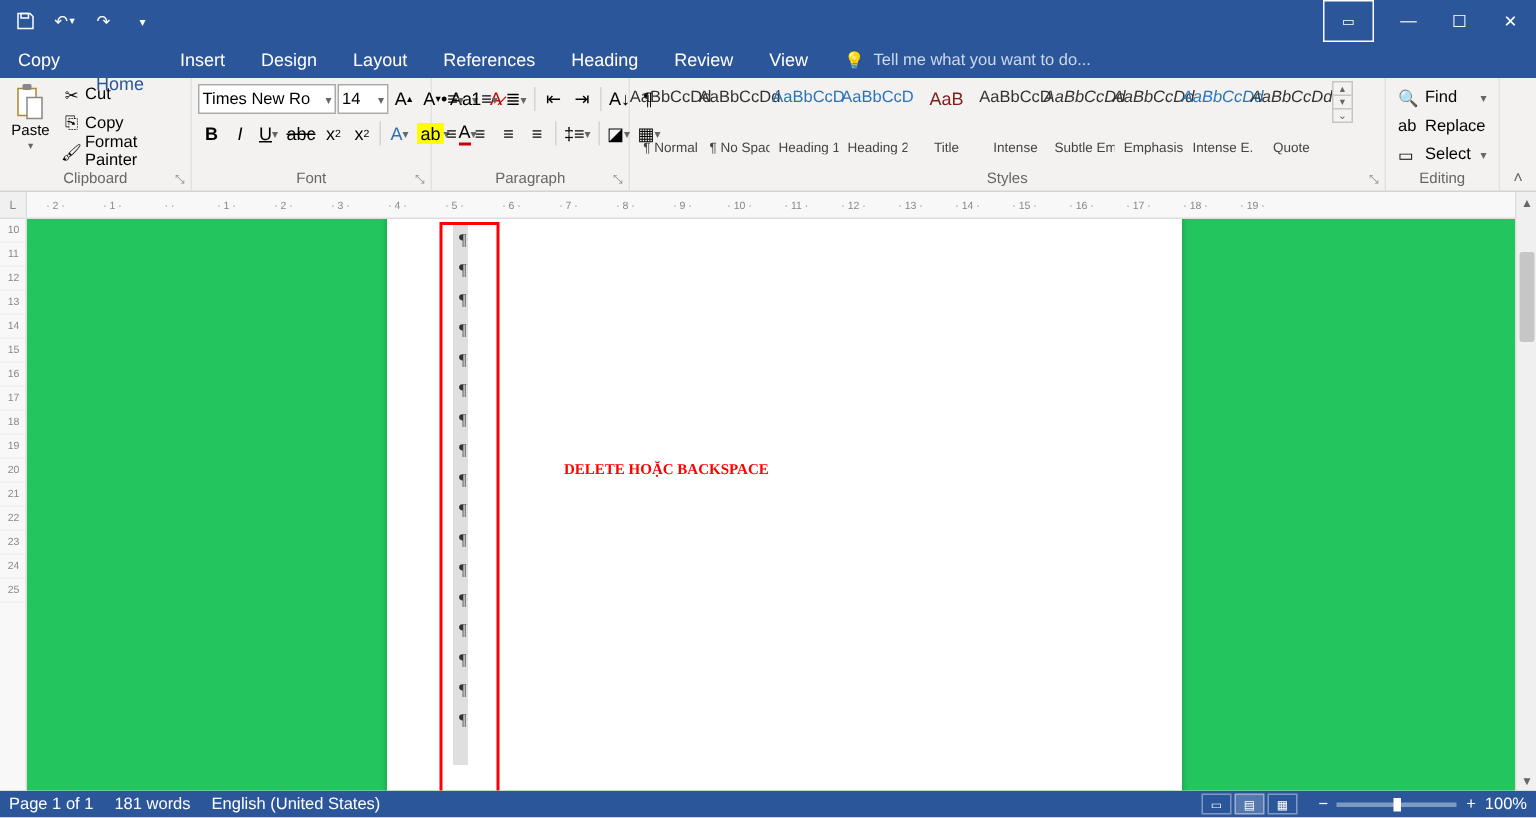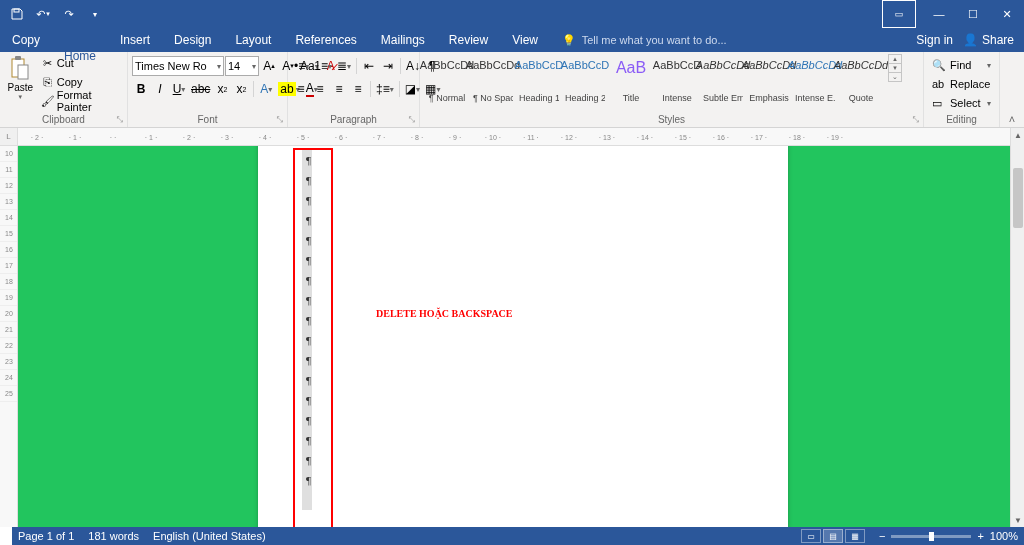--- a/index.html
+++ b/index.html
@@ -41,21 +41,21 @@
 .drop { font-size: 8px; color: #666; }
 
 .btnrow { display: flex; align-items: center; gap: 1px; height: 20px; }
 .btnrow .b { min-width: 18px; height: 20px; display: flex; align-items: center; justify-content: center; font-size: 12px; padding: 0 2px; }
 .btnrow .sep { width: 1px; height: 16px; background: #d4d4d4; margin: 0 2px; }
 
 .styles-gallery { display: flex; gap: 0; }
 .style-item { width: 46px; height: 52px; border: 1px solid transparent; display: flex; flex-direction: column; align-items: center; justify-content: space-between; padding: 4px 2px 2px 2px; }
 .style-item .preview { font-size: 11px; color: #333; }
 .style-item .preview.blue { color: #2e74b5; }
-.style-item .preview.big { font-size: 16px; color: #8b5cf6; text-align: right; }
+.style-item .preview.big { font-size: 12px; color: #7f1d1d; text-align: right; }
 .style-item .preview.bold { font-weight: bold; }
 .style-item .preview.italic { font-style: italic; }
 .style-item .name { font-size: 9px; color: #444; text-align: center; white-space: nowrap; overflow: hidden; width: 100%; }
 .styles-more { width: 14px; display: flex; flex-direction: column; border: 1px solid #c5c5c5; margin-left: 2px; }
 .styles-more div { flex: 1; display: flex; align-items: center; justify-content: center; font-size: 7px; color: #666; border-bottom: 1px solid #c5c5c5; }
 .styles-more div:last-child { border-bottom: none; }
 
 .editing-stack { display: flex; flex-direction: column; gap: 1px; padding-top: 2px; }
 .editing-item { display: flex; align-items: center; gap: 4px; font-size: 11px; height: 18px; padding: 0 4px; }
 .editing-item .icon { width: 14px; }
@@ -77,21 +77,21 @@
 .para-marks { position: absolute; left: 48px; top: 14px; width: 12px; }
 .para-marks div { height: 20px; font-size: 11px; color: #333; font-family: "Times New Roman", serif; }
 .para-marks div::before { content: "¶"; }
 .sel-col { position:absolute; left:44px; top:10px; width:10px; height:360px; background: rgba(128,128,128,0.25);}
 .red-text { position: absolute; left: 118px; top: 168px; color: #ff0000; font-size: 10px; font-family: "Times New Roman", serif; font-weight: bold; }
 .vscroll { width: 14px; background: #f0f0f0; border-left: 1px solid #ddd; position: relative; }
 .vscroll .thumb { position: absolute; left: 2px; width: 10px; top: 40px; height: 60px; background: #c6c6c6; border-radius: 2px; }
 .vscroll .arrow { position:absolute; left:0; width:14px; height:14px; display:flex; align-items:center; justify-content:center; font-size:8px; color:#666;}
 .vscroll .arrow.up{top:0;} .vscroll .arrow.down{bottom:0;}
 
-.statusbar { height: 18px; background: #2b579a; color: #fff; display: flex; align-items: center; font-size: 11px; padding: 0 6px; gap: 14px; margin-left: 12px; }
+.statusbar { height: 18px; background: #2b579a; color: #fff; display: flex; align-items: center; font-size: 11px; padding: 0 6px; gap: 14px; }
 .statusbar .spacer { flex: 1; }
 .statusbar .view-btns { display: flex; gap: 2px; }
 .statusbar .view-btns div { width: 20px; height: 14px; border: 1px solid rgba(255,255,255,0.4); display:flex; align-items:center; justify-content:center; font-size:8px;}
 .statusbar .zoom { display: flex; align-items: center; gap: 6px; }
 .statusbar .zoom .track { width: 80px; height: 3px; background: rgba(255,255,255,0.4); position: relative; }
 .statusbar .zoom .track .knob { position: absolute; left: 38px; top: -3px; width: 5px; height: 9px; background: #fff; }
 </style>
 </head>
 <body>
 
@@ -115,33 +115,26 @@
   </div>
 </div>
 
 <div class="tabs-row">
   <div class="tab file">Copy</div>
   <div class="tab active">Home</div>
   <div class="tab">Insert</div>
   <div class="tab">Design</div>
   <div class="tab">Layout</div>
   <div class="tab">References</div>
-  <div class="tab">Mailings</div>
+  <div class="tab">Heading</div>
   <div class="tab">Review</div>
   <div class="tab">View</div>
   <div class="tell-me">
     <span class="bulb">💡</span>
     <span>Tell me what you want to do...</span>
-  </div>
-  <div class="account">
-    <span>Sign in</span>
-    <span class="share">
-      <span>👤</span>
-      <span>Share</span>
-    </span>
   </div>
 </div>
 
 <div class="ribbon">
 
   <div class="ribbon-group" style="width:128px;">
     <div class="group-body">
       <div class="big-btn">
         <div class="icon">
             <svg width="22" height="26" viewBox="0 0 22 26">

